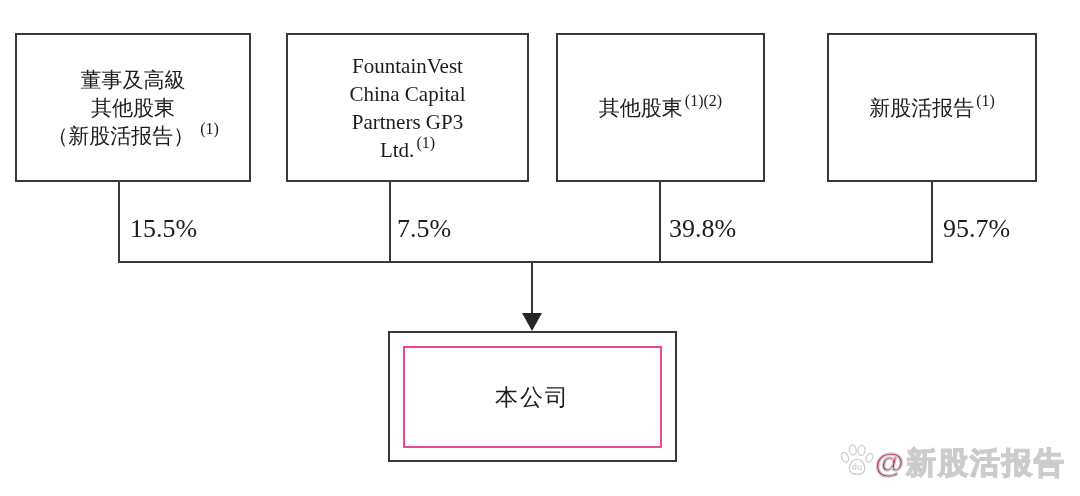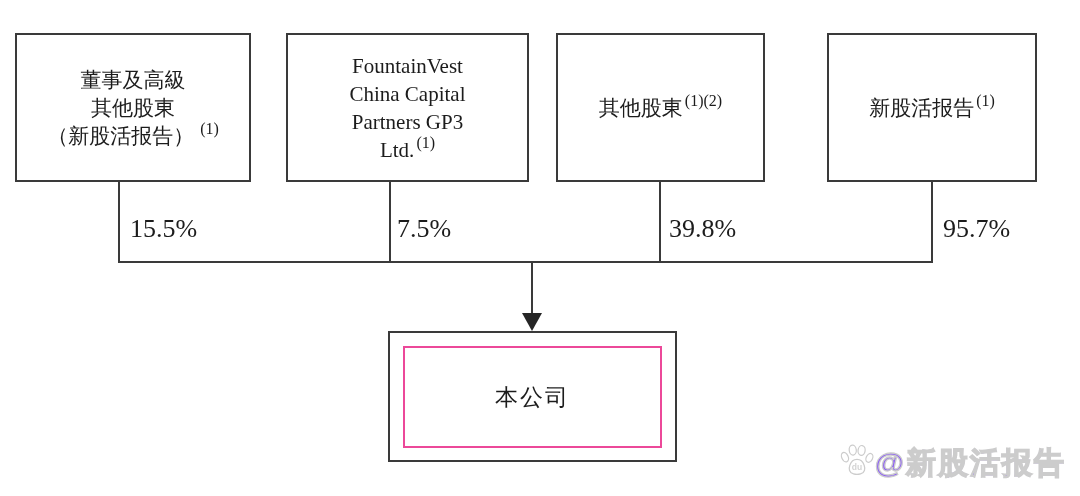--- a/index.html
+++ b/index.html
@@ -134,21 +134,21 @@
     bottom: 12px;
     display: flex;
     align-items: flex-start;
     pointer-events: none;
   }
   .watermark-text {
     font-family: "Liberation Sans", sans-serif;
     font-weight: 700;
     font-size: 30px;
     letter-spacing: 2px;
-    color: #8b5cf6;
+    color: #be185d;
     -webkit-text-stroke: 1.3px #cccccc;
   }
   .paw-svg { display: block; }
 </style>
 </head>
 <body>
 
 <div class="canvas">
 
   <div class="sh-box box1">

